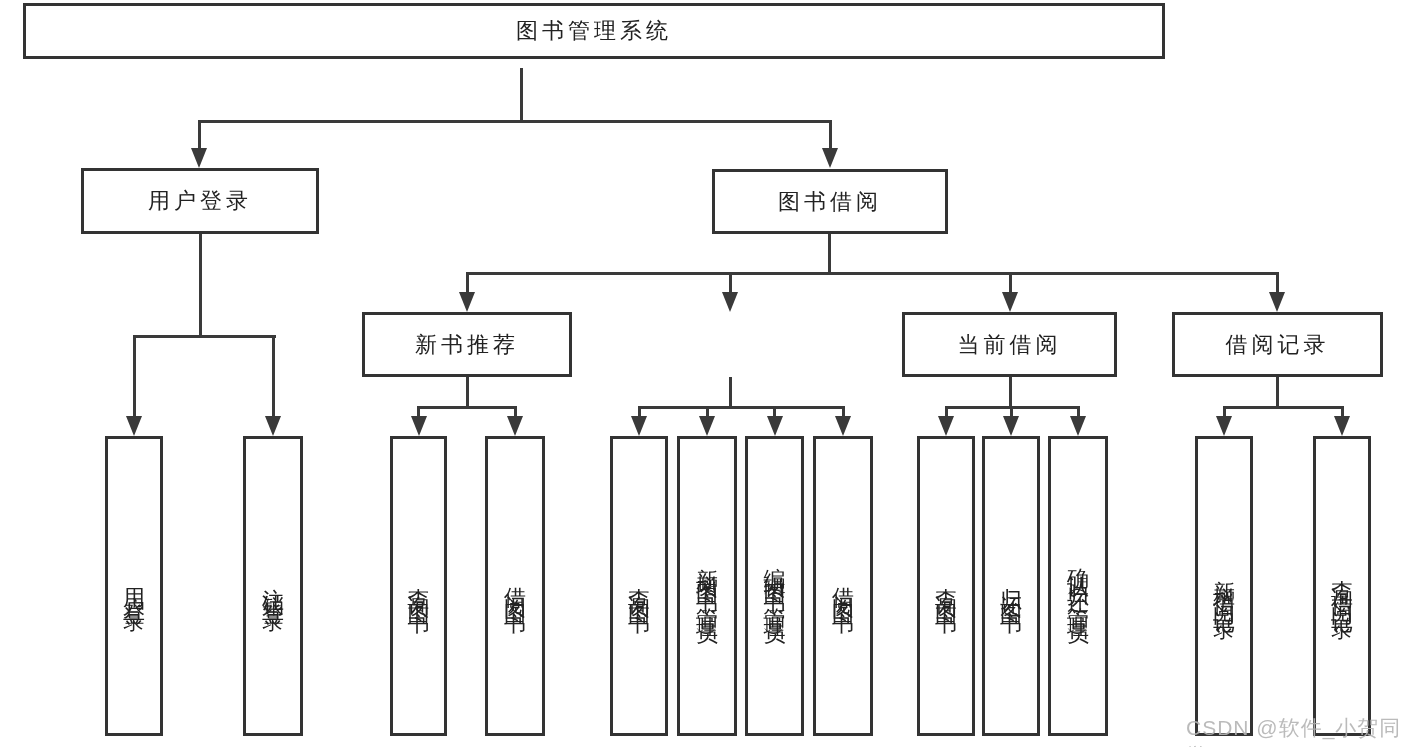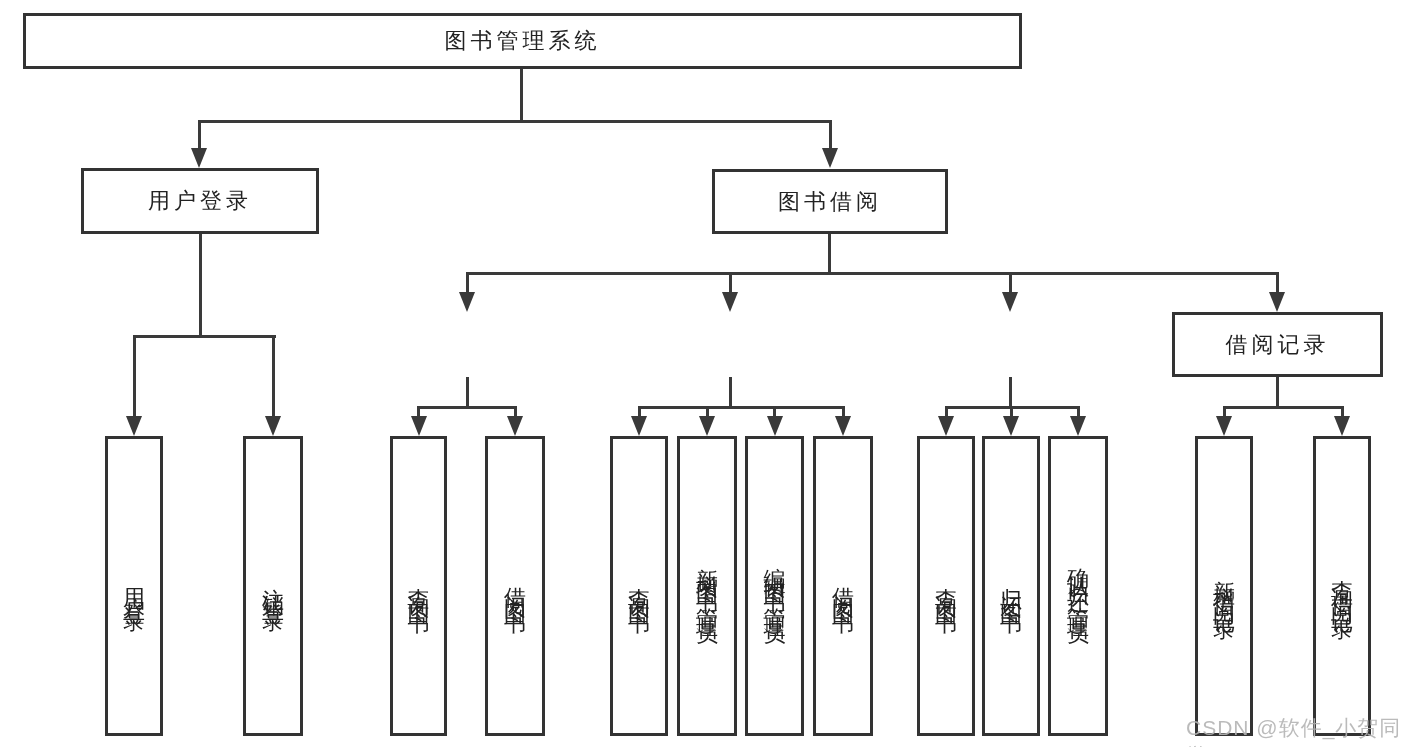--- a/index.html
+++ b/index.html
@@ -82,31 +82,37 @@
   <div class="vl" style="left:1076.5px;top:406px;height:13px"></div>
   <div class="ar" style="left:1070px;top:416px"></div>
 
   <div class="vl" style="left:1275.5px;top:377px;height:31px"></div>
   <div class="hl" style="left:1222.5px;top:406px;width:121px"></div>
   <div class="vl" style="left:1222.5px;top:406px;height:13px"></div>
   <div class="ar" style="left:1216px;top:416px"></div>
   <div class="vl" style="left:1340.5px;top:406px;height:13px"></div>
   <div class="ar" style="left:1334px;top:416px"></div>
 
-  <div class="hbox" style="left:23px;top:13px;width:999px;height:56px">
+  <div class="hbox" style="left:23px;top:3px;width:1142px;height:56px">
     <span>图书管理系统</span>
   </div>
 
   <div class="hbox" style="left:81px;top:168px;width:238px;height:66px">
     <span>用户登录</span>
   </div>
   <div class="hbox" style="left:712px;top:169px;width:236px;height:65px">
     <span>图书借阅</span>
   </div>
 
+  <div class="hbox" style="left:362px;top:312px;width:210px;height:65px">
+    <span>新书推荐</span>
+  </div>
+  <div class="hbox" style="left:902px;top:312px;width:215px;height:65px">
+    <span>当前借阅</span>
+  </div>
   <div class="hbox" style="left:1172px;top:312px;width:211px;height:65px">
     <span>借阅记录</span>
   </div>
 
   <div class="vbox" style="left:105px;top:436px;width:58px;height:300px">
     <span class="vtext">用户登录</span>
   </div>
   <div class="vbox" style="left:243px;top:436px;width:60px;height:300px">
     <span class="vtext">注销登录</span>
   </div>

